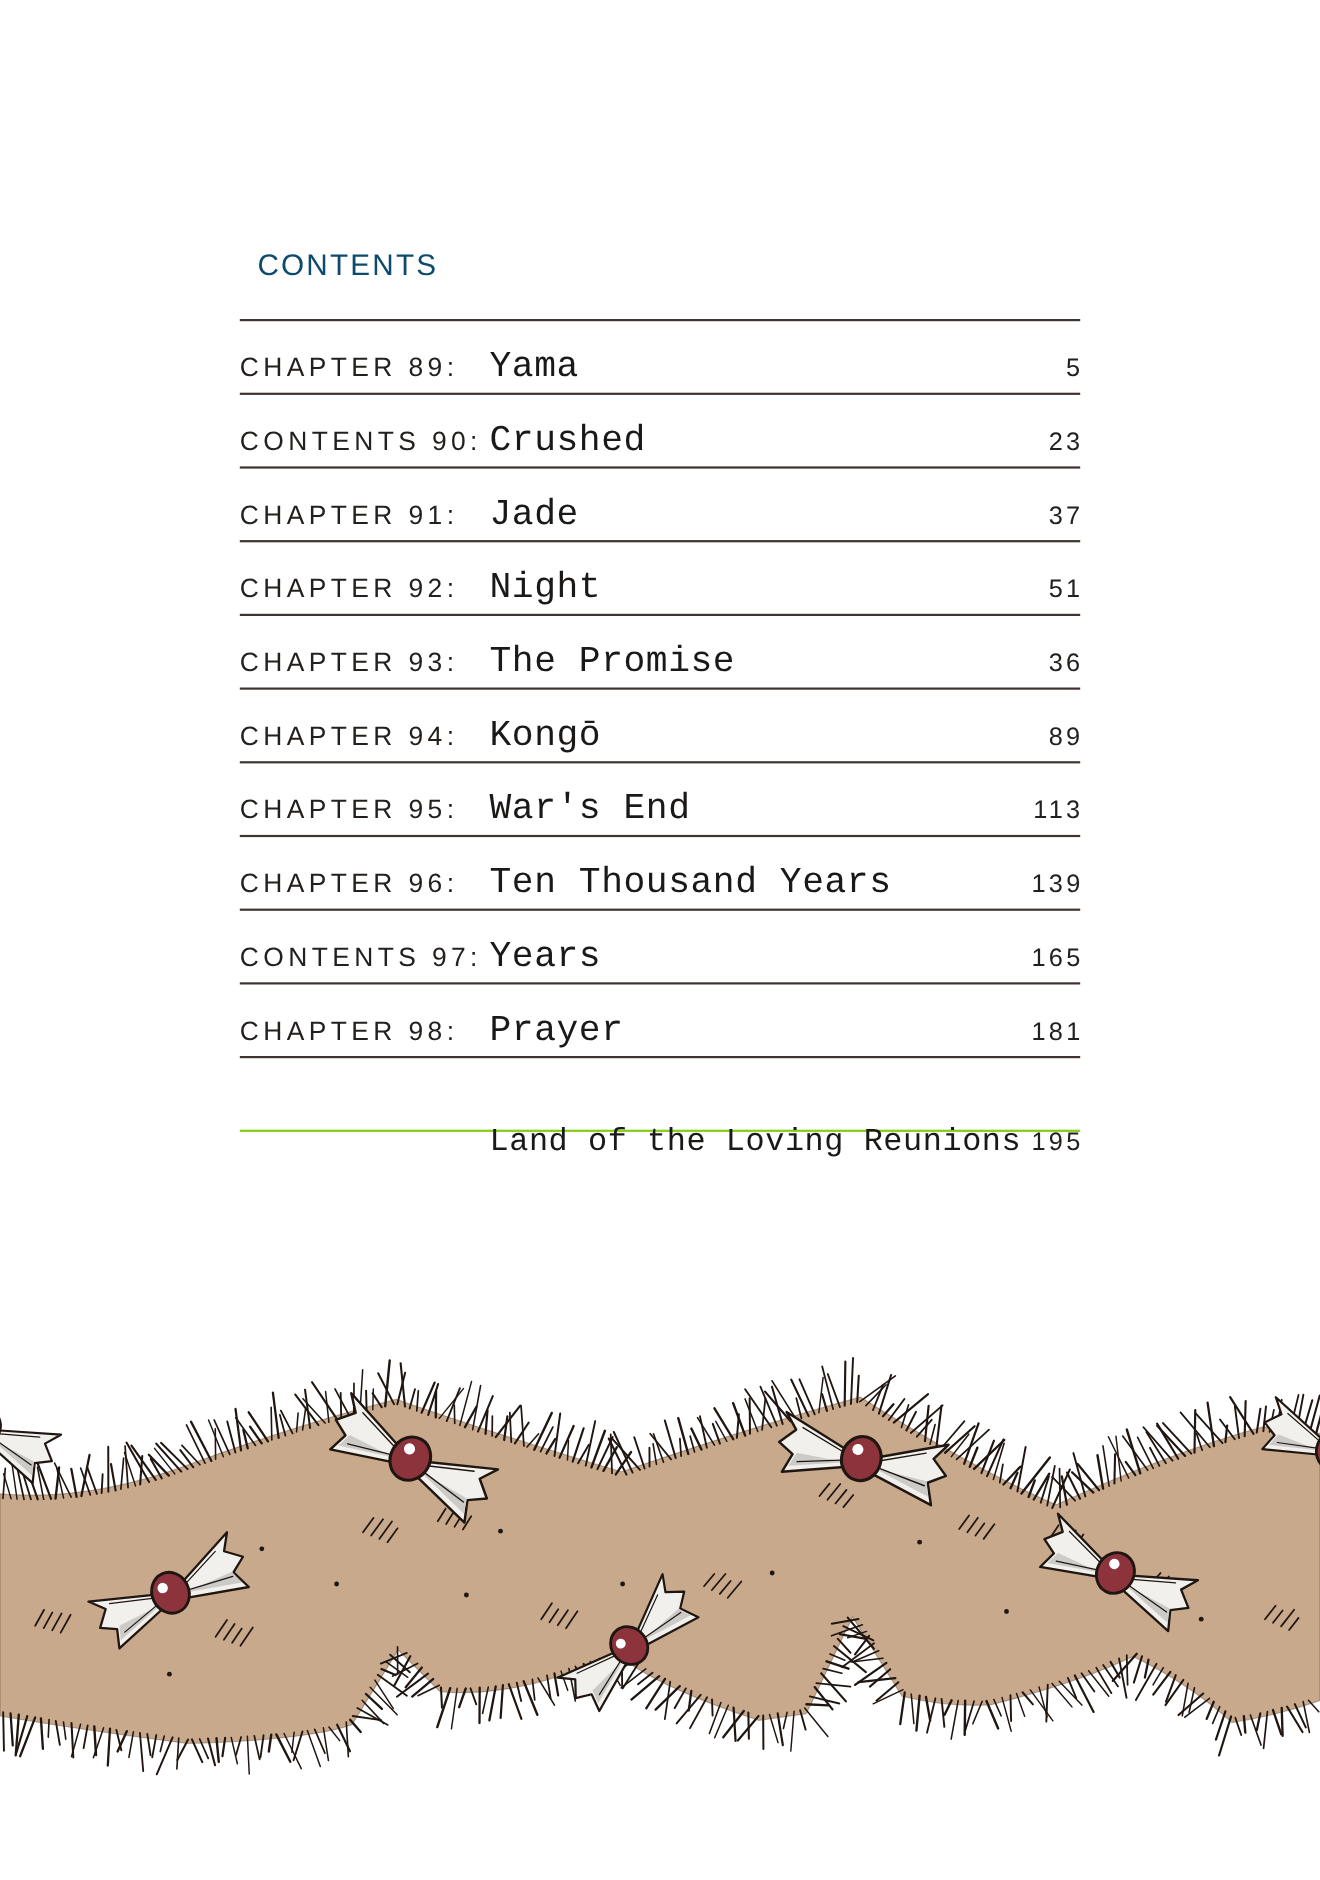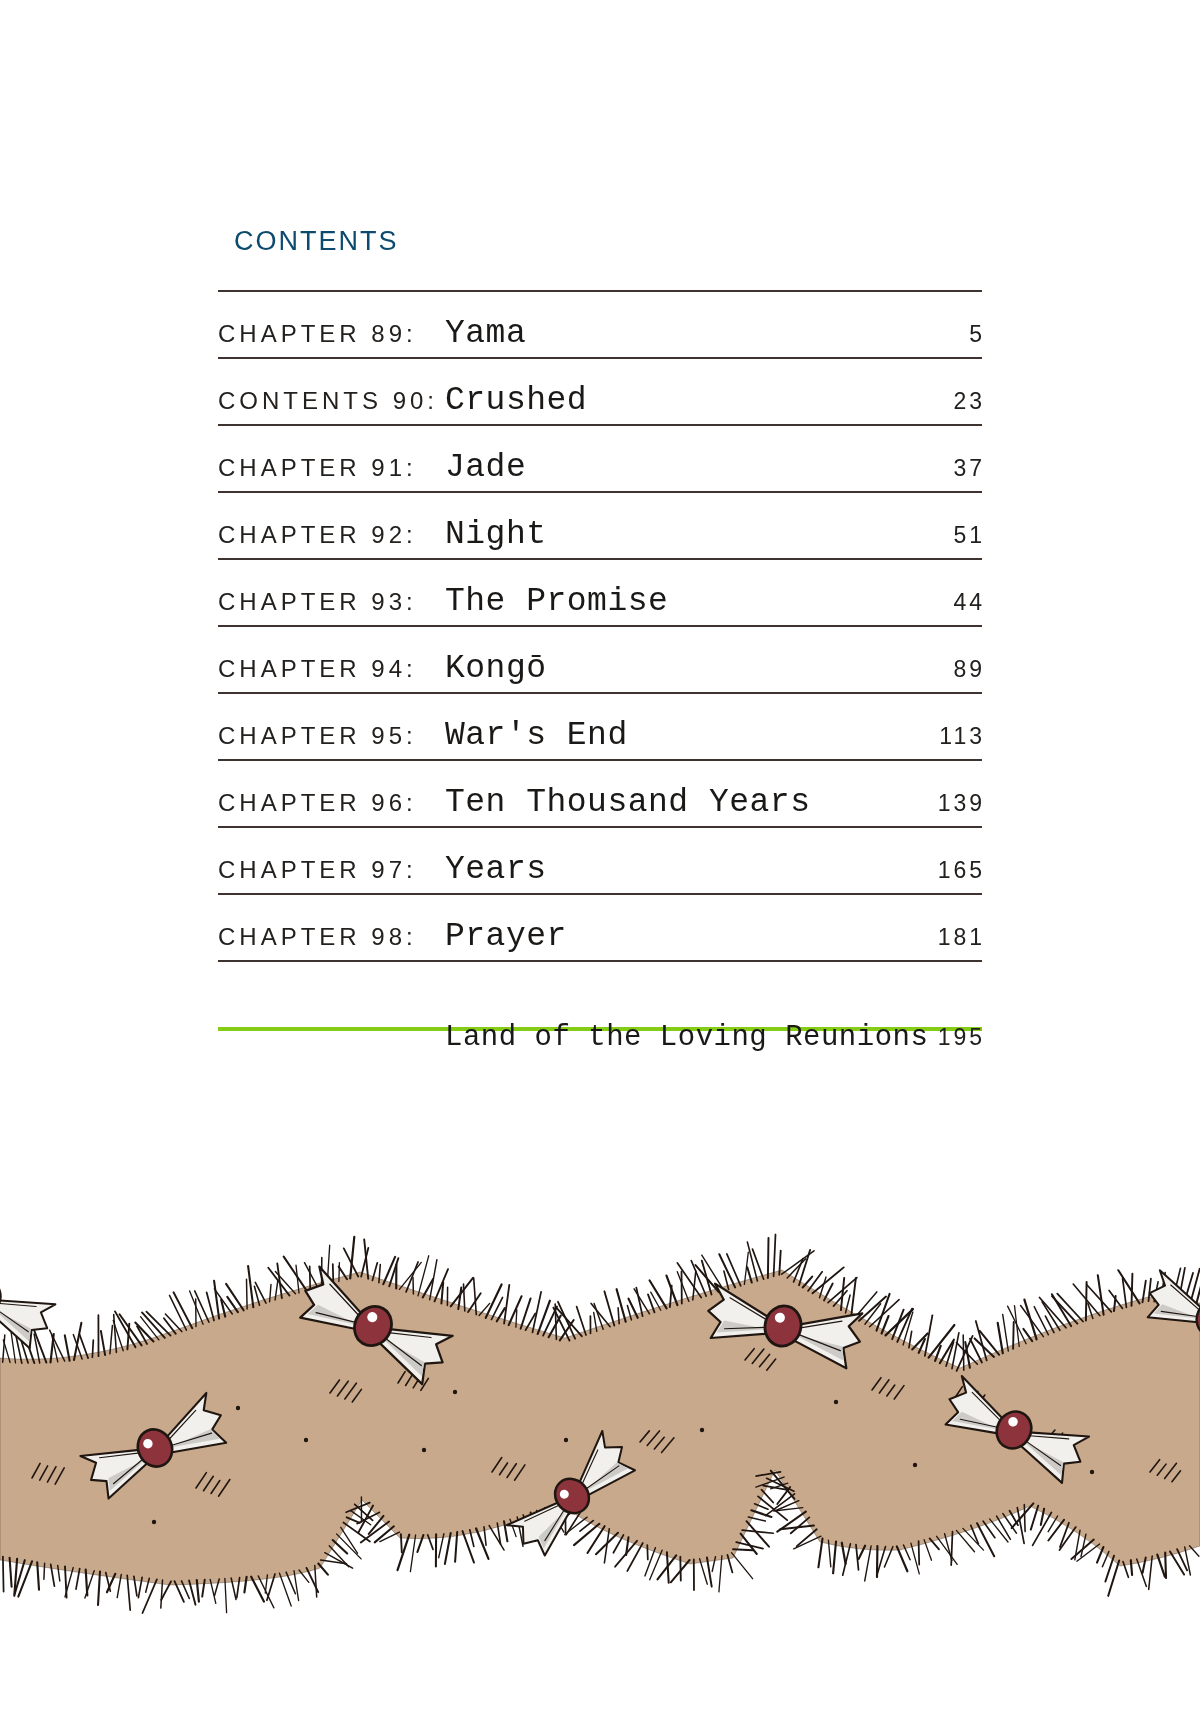--- a/index.html
+++ b/index.html
@@ -7,21 +7,21 @@
     width:1200px;height:1709px;position:relative;overflow:hidden;
     background:#ffffff;
     font-family:"Liberation Sans",sans-serif;
   }
   
   .toc{position:absolute;left:218px;top:212px;width:764px;}
   .contents-title{
     font-size:27px;line-height:27px;font-weight:400;
     letter-spacing:2px;color:#0c4a6e;margin:16px;
   }
-  .rows{margin-top:35px;border-bottom:4px solid #84cc16;}
+  .rows{margin-top:35px;border-bottom:2px solid #84cc16;}
   .row{
     border-top:2px solid #3e332f;
     height:67px;box-sizing:border-box;
     display:flex;align-items:baseline;
     padding-top:25px;
   }
   .pre{
     display:inline-block;width:227px;flex:none;
     font-size:24px;line-height:1;letter-spacing:4px;
     color:#23201e;white-space:pre;
@@ -63,39 +63,39 @@
       <span class="num">37</span>
     </div>
     <div class="row">
       <span class="pre">CHAPTER 92:</span>
       <span class="ttl">Night</span>
       <span class="num">51</span>
     </div>
     <div class="row">
       <span class="pre">CHAPTER 93:</span>
       <span class="ttl">The Promise</span>
-      <span class="num">44</span>
+      <span class="num">36</span>
     </div>
     <div class="row">
       <span class="pre">CHAPTER 94:</span>
       <span class="ttl">Kongō</span>
       <span class="num">89</span>
     </div>
     <div class="row">
       <span class="pre">CHAPTER 95:</span>
       <span class="ttl">War's End</span>
       <span class="num">113</span>
     </div>
     <div class="row">
       <span class="pre">CHAPTER 96:</span>
       <span class="ttl">Ten Thousand Years</span>
       <span class="num">139</span>
     </div>
     <div class="row">
-      <span class="pre">CHAPTER 97:</span>
+      <span class="pre">CONTENTS 97:</span>
       <span class="ttl">Years</span>
       <span class="num">165</span>
     </div>
     <div class="row">
       <span class="pre">CHAPTER 98:</span>
       <span class="ttl">Prayer</span>
       <span class="num">181</span>
     </div>
     <div class="row last">
       <span class="pre"></span>

